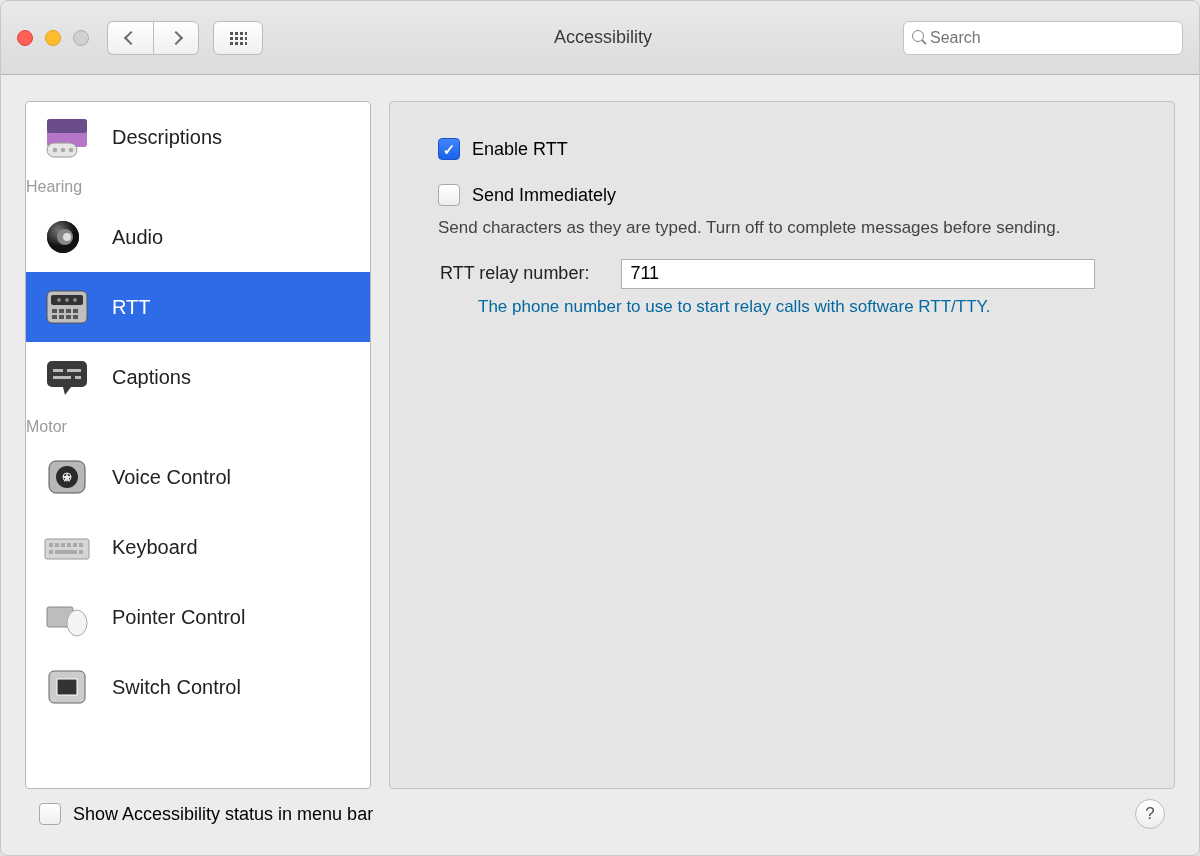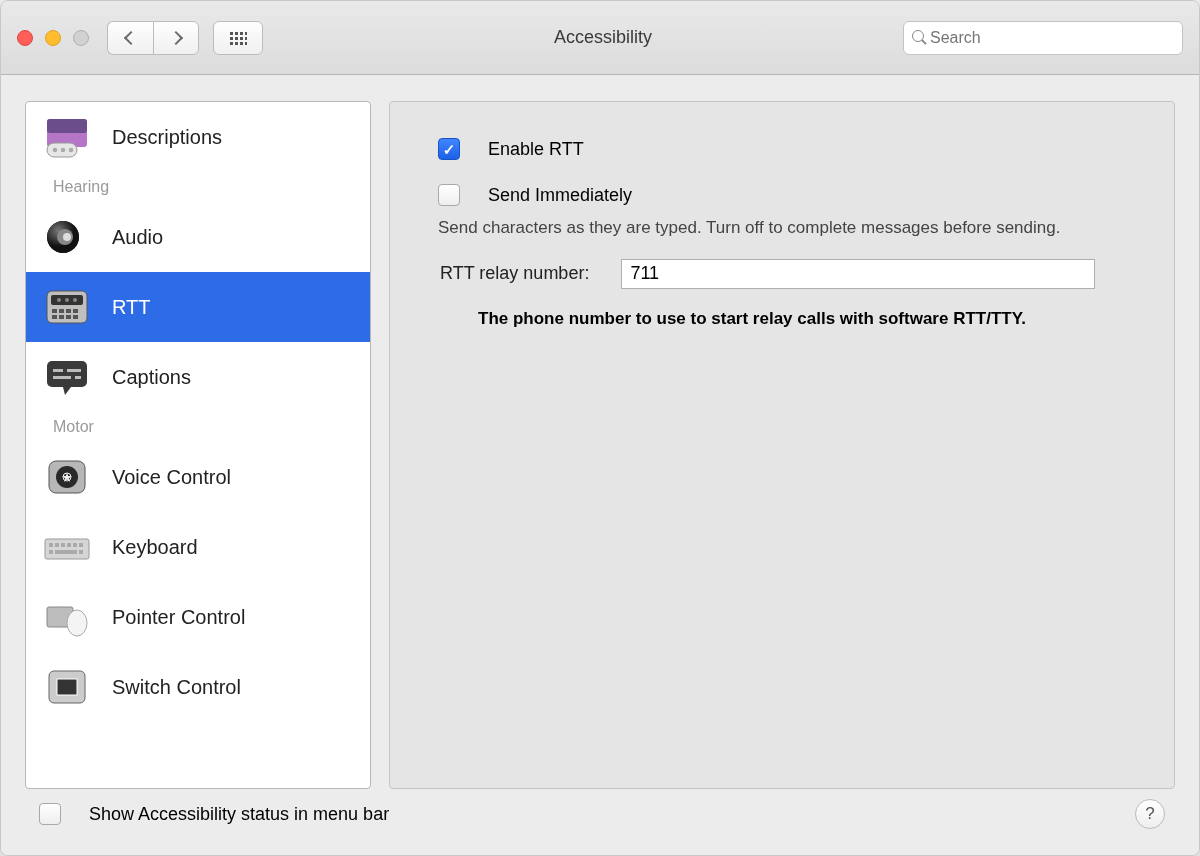--- a/index.html
+++ b/index.html
@@ -66,54 +66,54 @@
   .content {
     flex:1; padding: 26px 24px 12px 24px; display:flex; flex-direction:column;
     background:#ececec;
   }
   .panels { display:flex; gap:18px; flex:1; min-height:0;}
   .sidebar {
     width:346px; background:#fff; border:1px solid #b8b8b8; border-radius:4px;
     overflow:hidden; display:flex; flex-direction:column;
   }
   .section-header {
-    font-size:16px; color:#9a9a9a; padding: 6px 14px 6px 27px;
+    font-size:16px; color:#9a9a9a; padding: 6px 14px 6px 0;
   }
   .item {
     display:flex; align-items:center; gap:18px; padding:12px 14px;
     font-size:20px; color:#222;
     cursor: default;
   }
   .item.selected { background:#2e6be6; color:#fff; }
   .icon-box {
     width:54px; height:46px; display:flex; align-items:center; justify-content:center;
     flex-shrink:0;
   }
   .icon-box svg { width:48px; height:44px; }
   .main {
     flex:1; background:#e5e5e5; border:1px solid #c4c4c4; border-radius:4px;
     padding: 36px 48px;
     font-size:18px;
   }
-  .checkrow { display:flex; align-items:center; gap:28px; margin-bottom:10px;}
+  .checkrow { display:flex; align-items:center; gap:12px; margin-bottom:10px;}
   .checkbox {
     width:22px;height:22px; background:linear-gradient(#fff,#eee); border:1px solid #a9a9a9;
     border-radius:4px; display:flex; align-items:center;justify-content:center;
     flex-shrink:0;
   }
   .checkbox.checked { background:linear-gradient(#3f86ff,#1b60e6); border-color:#1654c8; color:#fff;}
   .checkbox.checked::after{ content:"✓"; font-size:15px; font-weight:700; line-height:1;}
   .desc { color:#444; font-size:17px; line-height:1.45; margin: 6px 0 18px 56px; max-width:640px;}
   .field-row { display:flex; align-items:center; gap:32px; margin-top:18px; margin-bottom:8px; margin-left:2px;}
   .field-row label { font-size:18px; color:#222; }
   .text-input {
     flex:0 0 474px; height:30px; background:#fff; border:1px solid #b0b0b0;
     padding:2px 8px; font-size:18px;
   }
-  .hint { color:#000000; font-size:17px; margin-left:40px; margin-top:20px;font-weight:bold; }
+  .hint { color:#0369a1; font-size:17px; margin-left:40px; margin-top:8px; }
   .bottom-row {
     display:flex; align-items:center; padding: 10px 10px 14px 14px;
   }
   .help {
     margin-left:auto; width:30px;height:30px; border-radius:50%;
     background:linear-gradient(#fff,#eee); border:1px solid #bbb;
     display:flex;align-items:center;justify-content:center;
     font-size:17px; color:#555;
   }
   .chev { display:inline-block; width:10px;height:10px;border-left:2.5px solid #6a6a6a;border-bottom:2.5px solid #6a6a6a;}

